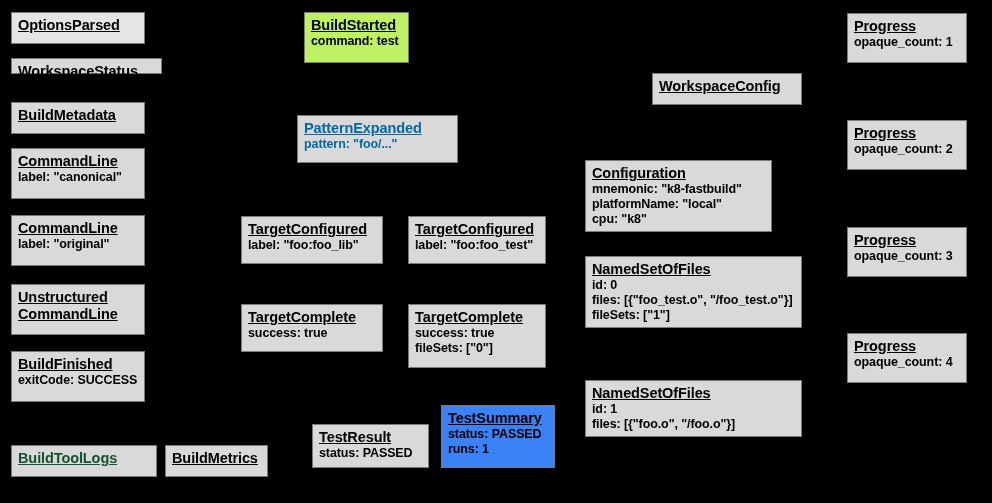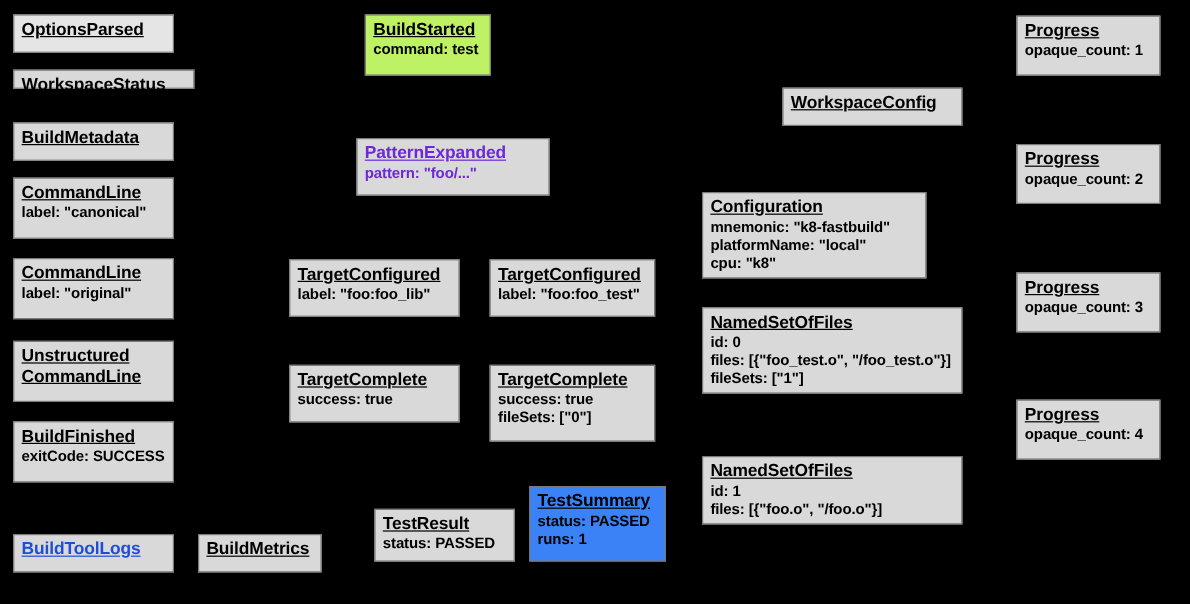--- a/index.html
+++ b/index.html
@@ -71,31 +71,31 @@
       <span class="node-title">CommandLine</span>
       <span class="node-field">label: "original"</span>
     </div>
     <div class="node" style="left: 11px; top: 284px; width: 134px; height: 51px; background: rgb(217, 217, 217); border-color: rgb(122, 122, 122); color: rgb(0, 0, 0);">
       <span class="node-title wrap">Unstructured CommandLine</span>
     </div>
     <div class="node" style="left: 11px; top: 351px; width: 134px; height: 51px; background: rgb(217, 217, 217); border-color: rgb(122, 122, 122); color: rgb(0, 0, 0);">
       <span class="node-title">BuildFinished</span>
       <span class="node-field">exitCode: SUCCESS</span>
     </div>
-    <div class="node" style="left: 11px; top: 445px; width: 134px; height: 32px; background: rgb(217, 217, 217); border-color: rgb(122, 122, 122); color: #1d4ed8;">
+    <div class="node" style="left: 11px; top: 445px; width: 146px; height: 32px; background: rgb(217, 217, 217); border-color: rgb(122, 122, 122); color: #14532d;">
       <span class="node-title">BuildToolLogs</span>
     </div>
     <div class="node" style="left: 165px; top: 445px; width: 103px; height: 32px; background: rgb(217, 217, 217); border-color: rgb(122, 122, 122); color: rgb(0, 0, 0);">
       <span class="node-title">BuildMetrics</span>
     </div>
     <div class="node" style="left: 304px; top: 12px; width: 105px; height: 51px; background: #bef264; border-color: rgb(122, 122, 122); color: rgb(0, 0, 0);">
       <span class="node-title">BuildStarted</span>
       <span class="node-field">command: test</span>
     </div>
-    <div class="node" style="left: 297px; top: 115px; width: 161px; height: 48px; background: rgb(217, 217, 217); border-color: rgb(122, 122, 122); color: #6d28d9;">
+    <div class="node" style="left: 297px; top: 115px; width: 161px; height: 48px; background: rgb(217, 217, 217); border-color: rgb(122, 122, 122); color: #0369a1;">
       <span class="node-title">PatternExpanded</span>
       <span class="node-field">pattern: "foo/..."</span>
     </div>
     <div class="node" style="left: 241px; top: 216px; width: 142px; height: 48px; background: rgb(217, 217, 217); border-color: rgb(122, 122, 122); color: rgb(0, 0, 0);">
       <span class="node-title">TargetConfigured</span>
       <span class="node-field">label: "foo:foo_lib"</span>
     </div>
     <div class="node" style="left: 408px; top: 216px; width: 138px; height: 48px; background: rgb(217, 217, 217); border-color: rgb(122, 122, 122); color: rgb(0, 0, 0);">
       <span class="node-title">TargetConfigured</span>
       <span class="node-field">label: "foo:foo_test"</span>

